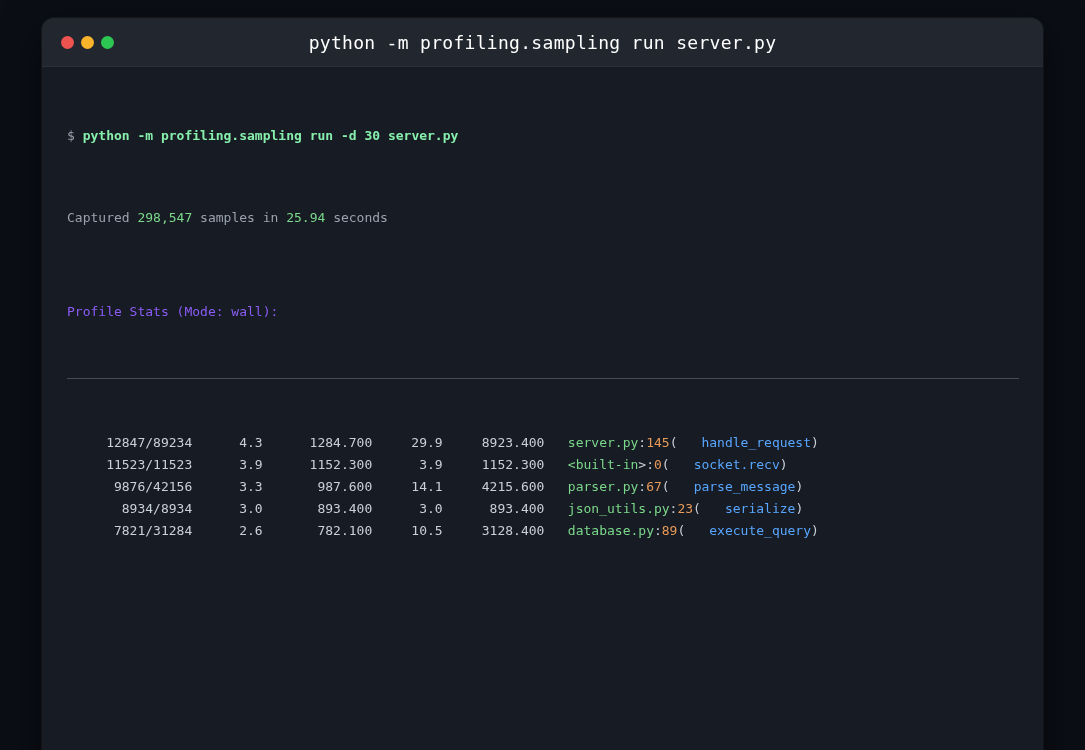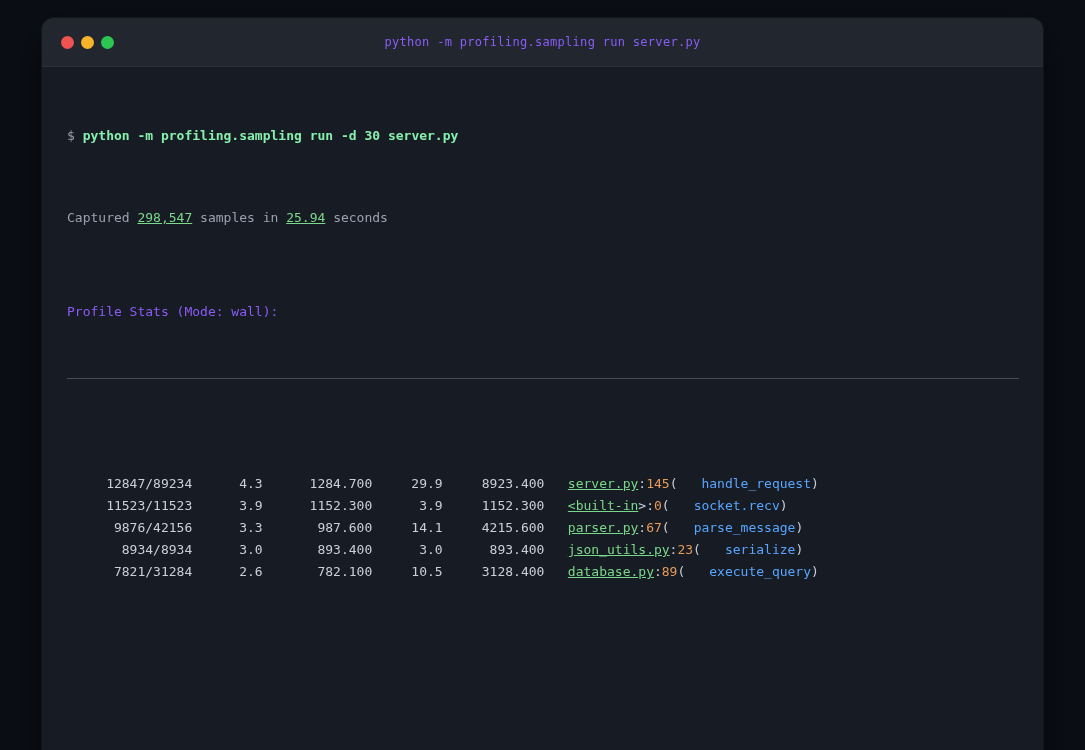--- a/index.html
+++ b/index.html
@@ -17,48 +17,48 @@
     height:48px;background:#21262f;border-bottom:1px solid #2b313c;
     border-radius:12px 12px 0 0;
     display:flex;align-items:center;justify-content:center;position:relative;
   }
   .lights{
     position:absolute;left:19px;top:0;height:48px;
     display:flex;align-items:center;gap:7px;
   }
   .light{width:13px;height:13px;border-radius:50%;display:inline-block;}
   .titlebar-title{
-    color:#8b5cf6;font-size:12px;letter-spacing:0.3px;text-align:center;
+    color:#ffffff;font-size:18px;letter-spacing:0.3px;text-align:center;
   }
   .content{
     padding:14px 25px 0 25px;
     font-size:13px;line-height:22px;color:#c8d0da;
     white-space:pre;
   }
   .line{height:22px;white-space:pre;}
   
   .c-muted{color:#99a3b0;}
   .c-light{color:#c8d0da;}
-  .c-green{color:#7bd88b;text-decoration:underline;}
+  .c-green{color:#7bd88b;}
   .c-green-bold{color:#86efac;font-weight:bold;}
   .c-blue{color:#58a6ff;padding-left:24px;}
   .c-blue-bold{color:#8b5cf6;font-weight:normal;}
   .c-orange{color:#e89a58;}
   
   .l-cmd{margin-bottom:16px;}
   .l-captured{margin-bottom:6px;}
   .l-rate{margin-bottom:6px;}
   .l-eff{margin-bottom:20px;}
   .l-profile-title{margin-bottom:0;}
   .table-divider{
     height:1px;background:#454d5a;border:none;margin:11px 0 9px 0;width:952px;
   }
   .stats-row{height:22px;white-space:pre;color:#c8d0da;}
   .col{display:inline-block;text-align:right;}
-  .col-ns{width:16ch;margin-top:41px;}
+  .col-ns{width:16ch;}
   .col-sp{width:9ch;}
   .col-tt{width:14ch;}
   .col-cp{width:9ch;}
   .col-ct{width:13ch;}
   .col-loc{display:inline-block;text-align:left;padding-left:3ch;}
 </style>
 </head>
 <body>
 
 <div class="window">

